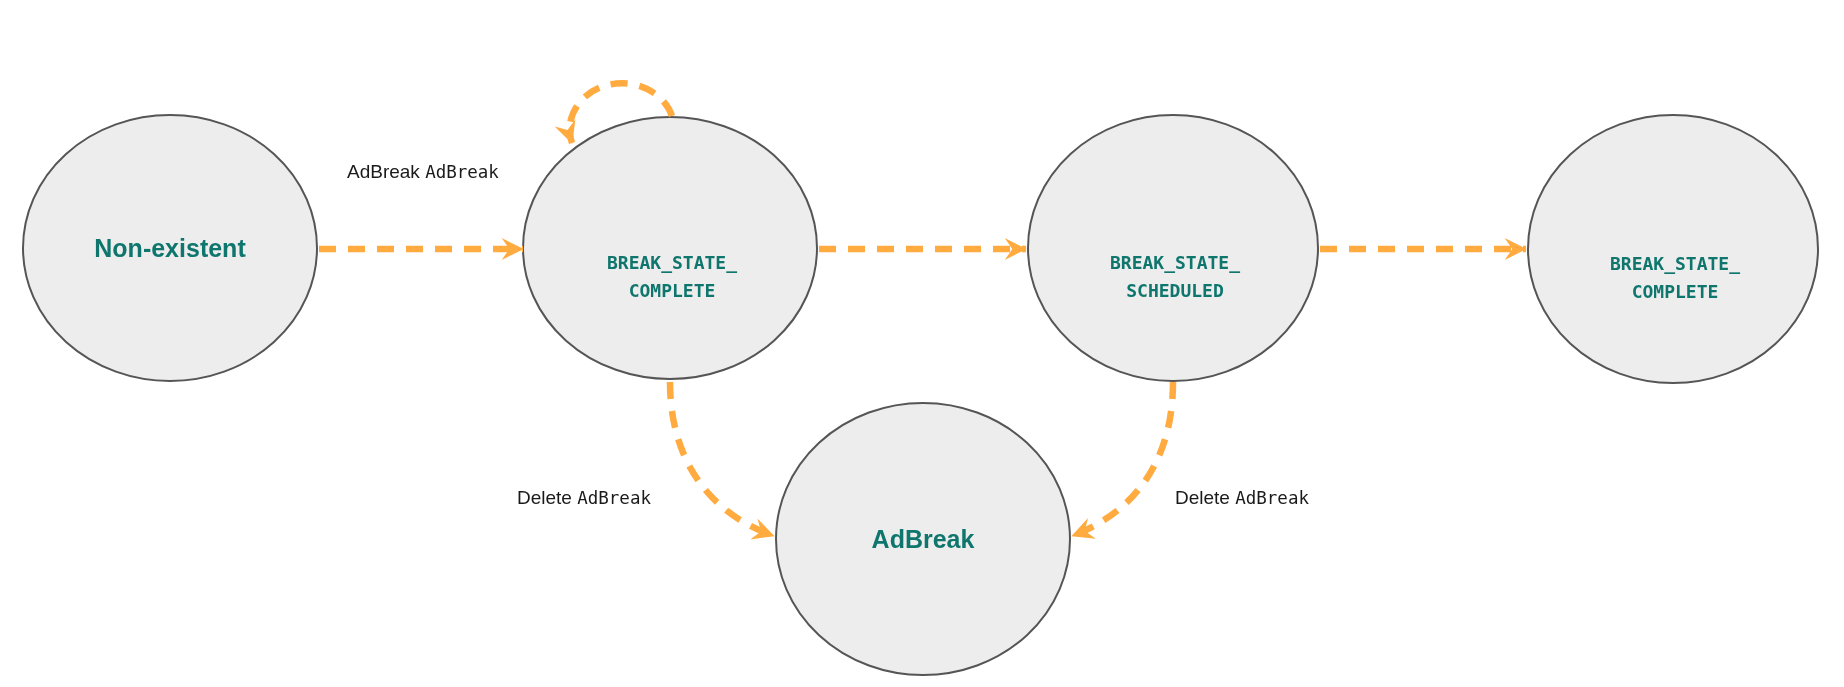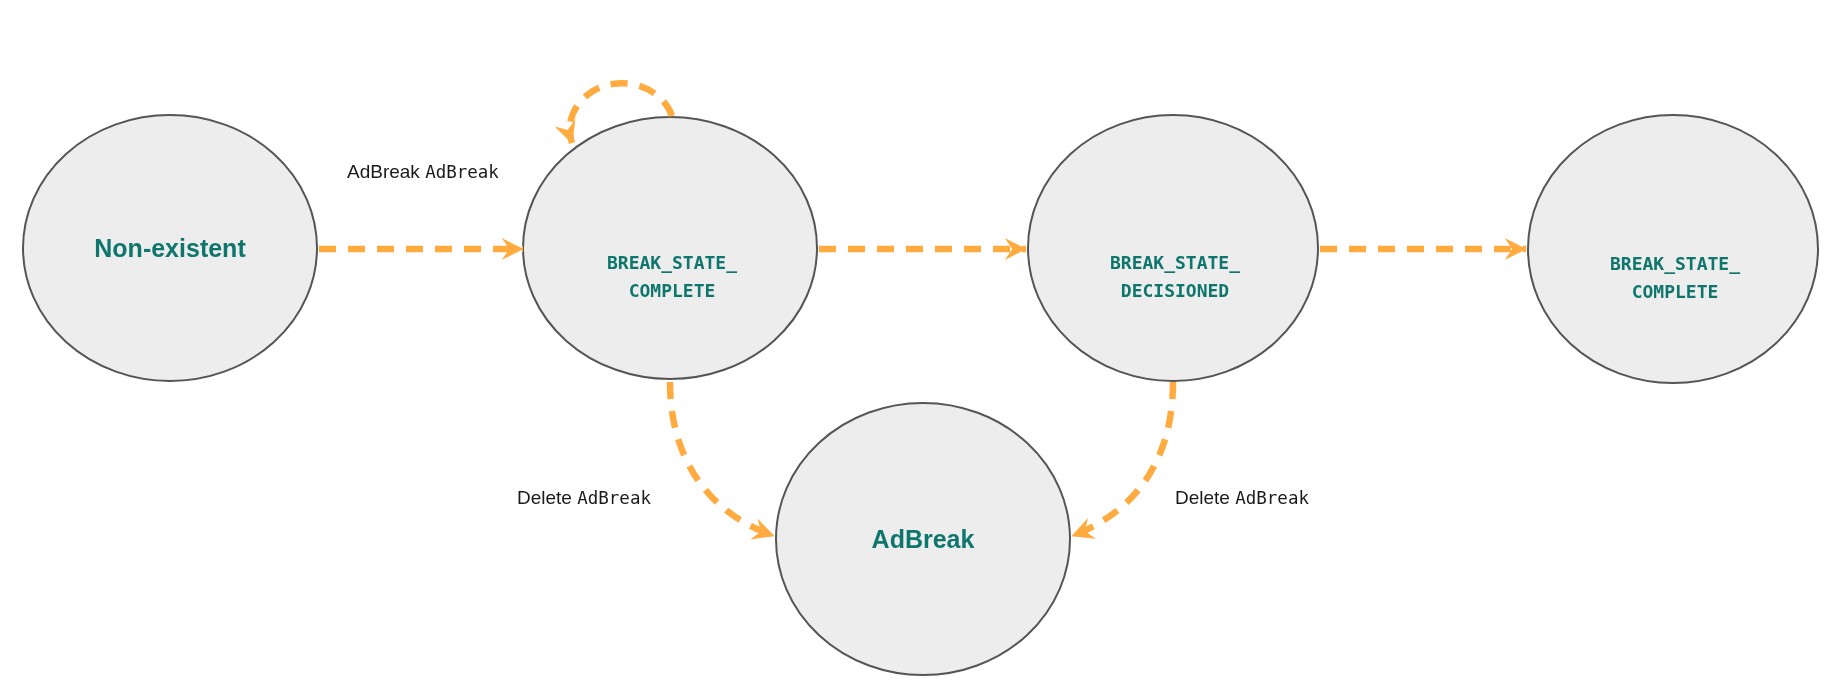--- a/index.html
+++ b/index.html
@@ -86,21 +86,21 @@
 
   <div class="node-label sans" style="left:170px; top:248px;">Non-existent</div>
 
   <div class="node-label mono" style="left:672px; top:249px;">
     <span>BREAK_STATE_</span><br>
     <span>COMPLETE</span>
   </div>
 
   <div class="node-label mono" style="left:1175px; top:249px;">
     <span>BREAK_STATE_</span><br>
-    <span>DECISIONED</span>
+    <span>SCHEDULED</span>
   </div>
 
   <div class="node-label mono" style="left:1675px; top:250px;">
     <span>BREAK_STATE_</span><br>
     <span>COMPLETE</span>
   </div>
 
   <div class="node-label sans" style="left:923px; top:539px;">AdBreak</div>
 
   <div class="lbl" style="left:347px; top:160px;">

